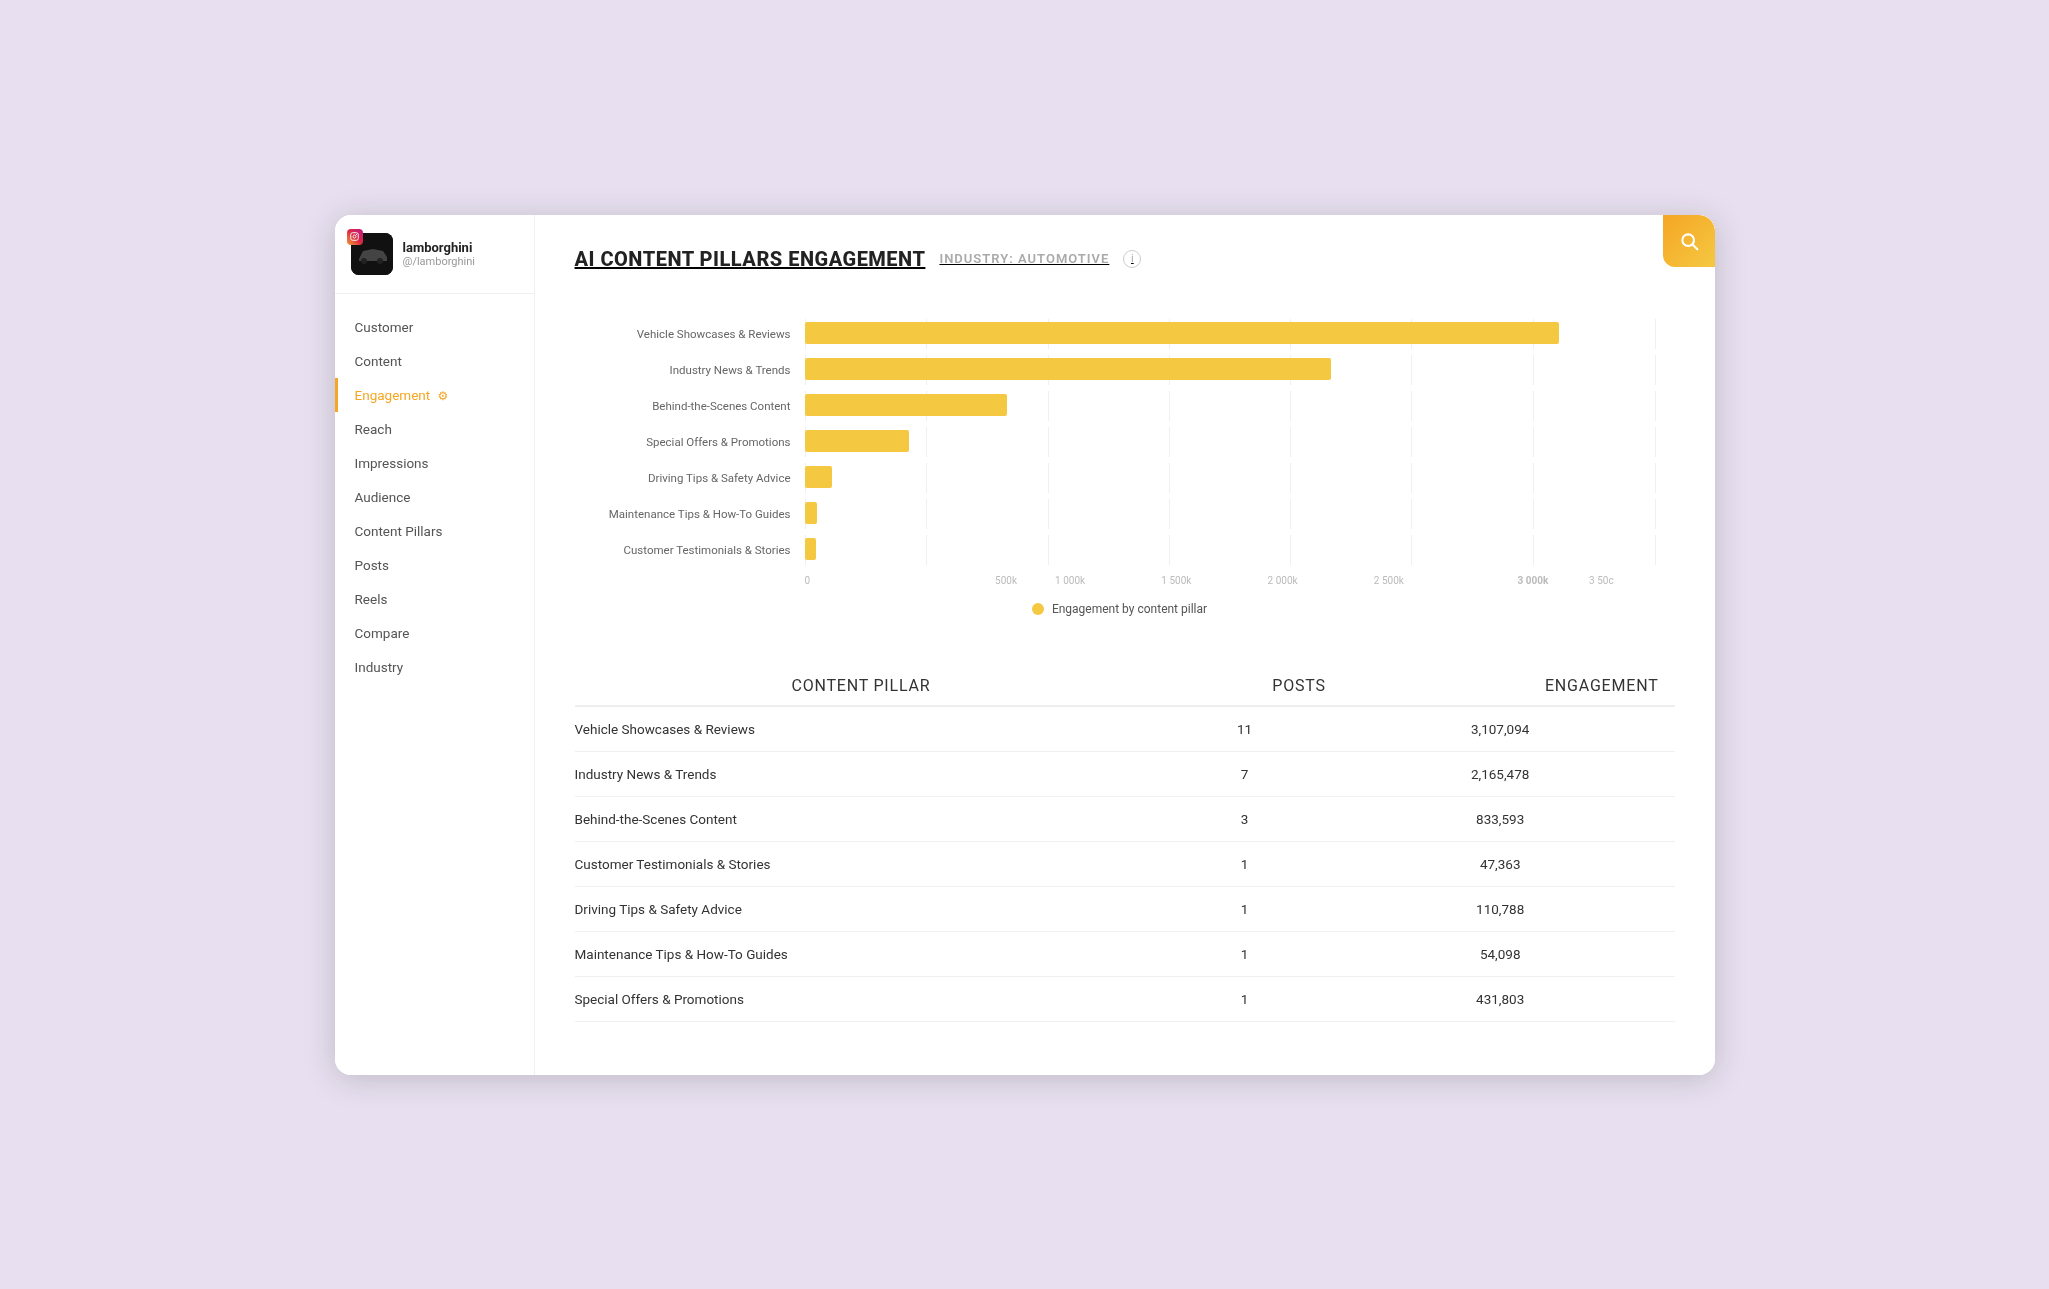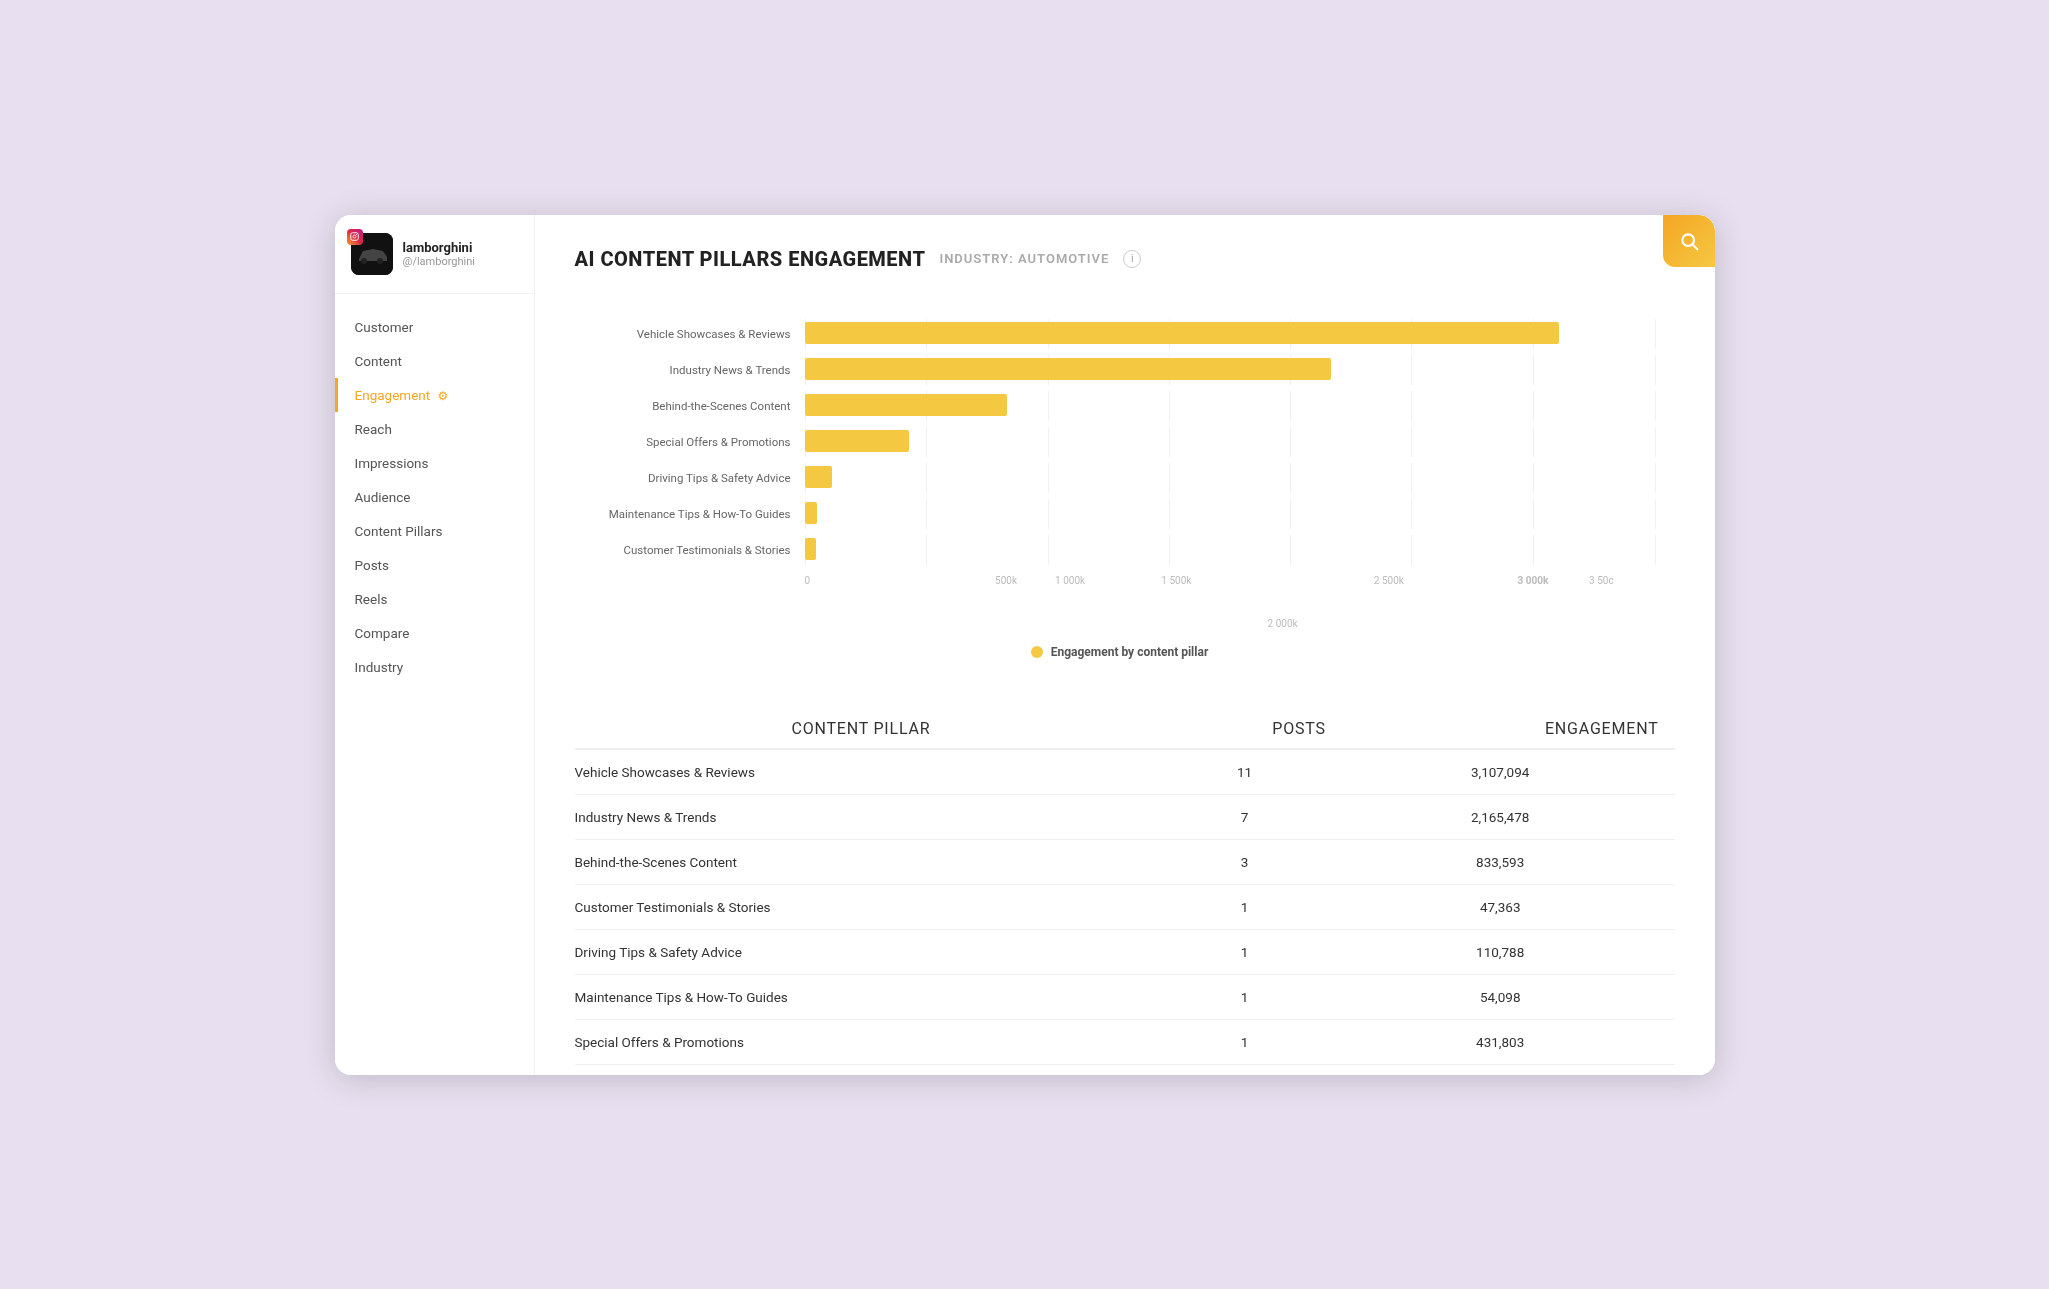--- a/index.html
+++ b/index.html
@@ -80,20 +80,21 @@
       padding: 32px 40px 40px 40px;
       background: #fff;
       position: relative;
     }
     
     .page-header {
       display: flex;
       align-items: center;
       gap: 14px;
       margin-bottom: 28px;
+      text-decoration: underline;
     }
     .page-title {
       font-size: 20px;
       font-weight: 800;
       color: #222;
       letter-spacing: 0.5px;
       text-transform: uppercase;
     }
     .industry-badge {
       font-size: 13px;
@@ -158,21 +159,20 @@
       color: #bbb;
     }
     .chart-legend {
       display: flex;
       align-items: center;
       justify-content: center;
       gap: 8px;
       margin-top: 16px;
       font-size: 12px;
       color: #555;
-      font-weight: bold;
     }
     .legend-dot {
       width: 12px;
       height: 12px;
       border-radius: 50%;
       background: #f5c842;
     }
     
     .bars-with-grid {
       flex: 1;
@@ -412,21 +412,21 @@
               <div class="chart-bar" style="width: 1.4%; position: relative; z-index: 1;"></div>
             </div>
           </div>
         </div>
 
       <div class="chart-axis-area" id="axis-labels-row" style="display: flex; margin-left: 220px; padding-top: 4px;">
       <span class="axis-label" style="font-size: 10px; color: rgb(187, 187, 187); flex: 1 1 0%; text-align: left;">0</span>
           <span class="axis-label" style="font-size: 10px; color: rgb(187, 187, 187); flex: 1 1 0%; text-align: right;">500k</span>
           <span class="axis-label" style="font-size: 10px; color: rgb(187, 187, 187); flex: 1 1 0%; text-align: center;">1 000k</span>
           <span class="axis-label" style="font-size: 10px; color: rgb(187, 187, 187); flex: 1 1 0%; text-align: center;">1 500k</span>
-          <span class="axis-label" style="font-size: 10px; color: rgb(187, 187, 187); flex: 1 1 0%; text-align: center; margin-top: 43px;">2 000k</span>
+          <span class="axis-label" style="font-size: 10px; color: rgb(187, 187, 187); flex: 1 1 0%; text-align: center;">2 000k</span>
           <span class="axis-label" style="font-size: 10px; color: rgb(187, 187, 187); flex: 1 1 0%; text-align: center;">2 500k</span>
           <span class="axis-label" style="font-size: 10px; color: rgb(187, 187, 187); flex: 1 1 0%; text-align: right; font-weight: bold;">3 000k</span>
           <span class="axis-label" style="font-size: 10px; color: rgb(187, 187, 187); flex: 1 1 0%; text-align: center;">3 50c</span>
         </div>
 
       <div class="chart-legend">
         <div class="legend-dot"></div>
         <span>Engagement by content pillar</span>
       </div>
     </div>

